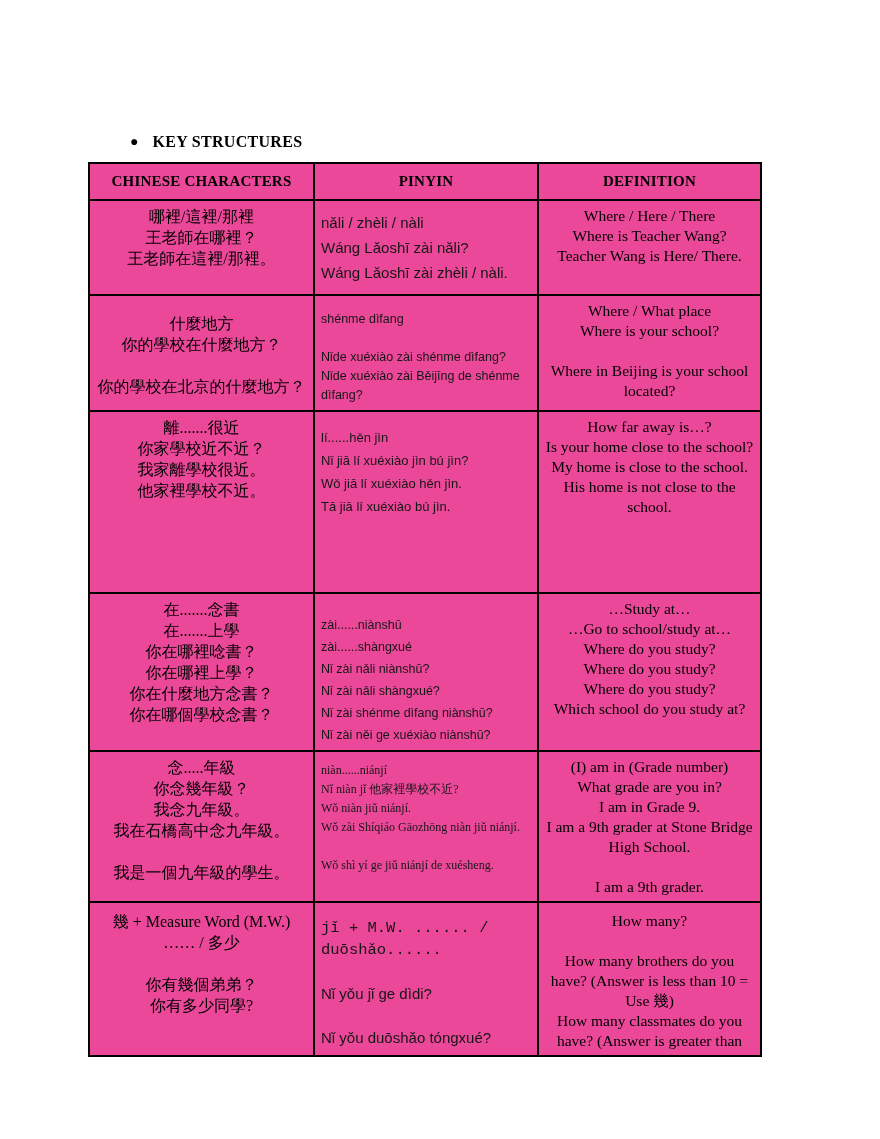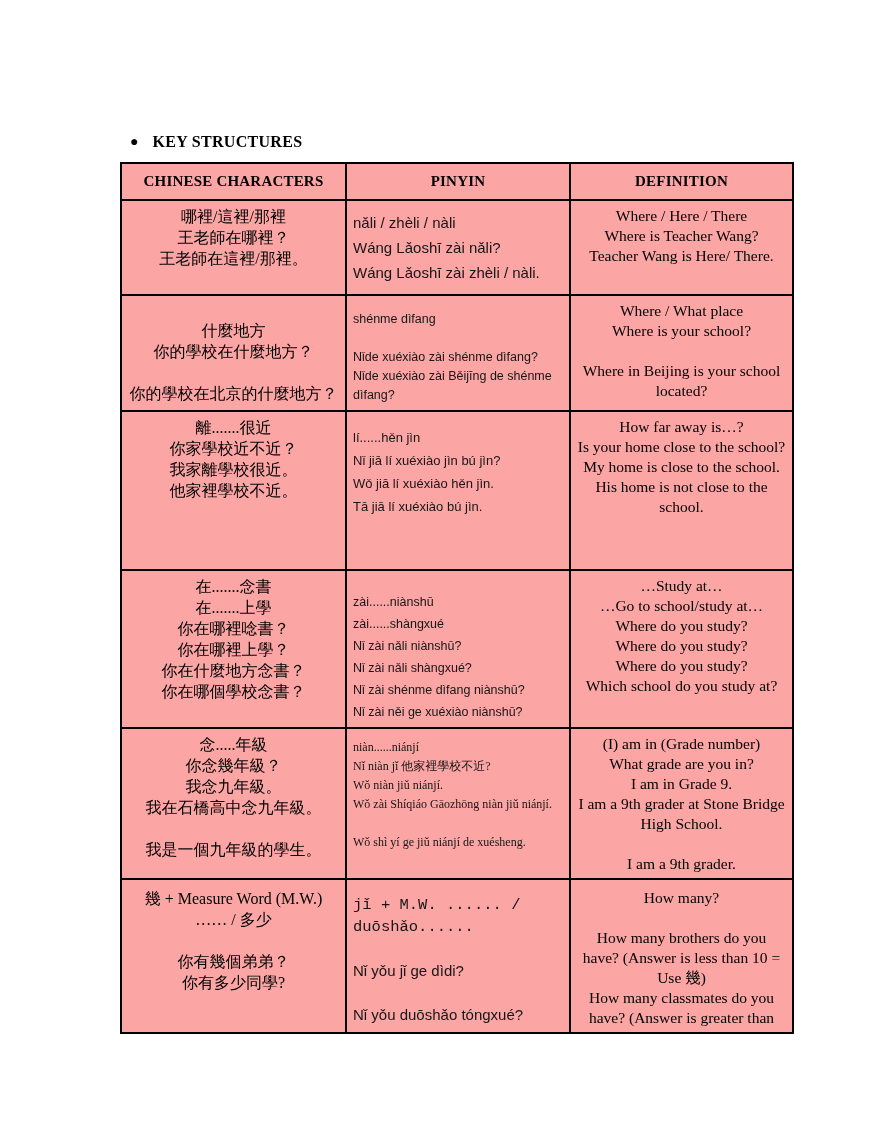--- a/index.html
+++ b/index.html
@@ -30,26 +30,26 @@
   }
   .heading .heading-text {
     font-weight: bold;
     font-size: 16px;
     letter-spacing: 0.3px;
   }
 
   
   table.key-structures {
     position: absolute;
-    left: 120px;
+    left: 88px;
     top: 162px;
     width: 672px;
     border-collapse: collapse;
     table-layout: fixed;
-    background: #fca5a5;
+    background: #ec4899;
   }
   table.key-structures th,
   table.key-structures td {
     border: 2px solid #000;
     overflow: hidden;
   }
   table.key-structures th {
     font-family: "Liberation Serif", serif;
     font-weight: bold;
     font-size: 15px;
@@ -83,35 +83,35 @@
     text-align: left;
     padding-left: 12px;
   }
   td.pinyin .line.serif {
     font-family: Liberation Mono, monospace;
   }
 
   
   tbody tr:nth-child(1) { height: 95px; }
   tbody tr:nth-child(2) { height: 116px; }
-  tbody tr:nth-child(3) { height: 159px; }
+  tbody tr:nth-child(3) { height: 182px; }
   tbody tr:nth-child(4) { height: 156px; }
   tbody tr:nth-child(5) { height: 148px; }
   tbody tr:nth-child(6) { height: 151px; }
 
   
   tbody tr:nth-child(1) td.pinyin { font-size: 15px;   line-height: 25px; padding-top: 9px;  }
   tbody tr:nth-child(2) td.pinyin { font-size: 12.5px; line-height: 19px; padding-top: 14px; }
   tbody tr:nth-child(3) td.pinyin { font-size: 13px;   line-height: 23px; padding-top: 14px; }
   tbody tr:nth-child(4) td.pinyin { font-size: 12.5px; line-height: 22px; padding-top: 20px; }
   tbody tr:nth-child(5) td.pinyin { font-size: 12px;   line-height: 19px; padding-top: 9px; font-family: Liberation Serif, serif;  }
   tbody tr:nth-child(6) td.pinyin { font-size: 15px;   line-height: 22px; padding-top: 14px; }
   tbody tr:nth-child(6) td.pinyin .line.serif { font-size: 15.5px; }
 
-  tbody tr:nth-child(2) td.chinese { padding-top: 24px; }
+  tbody tr:nth-child(2) td.chinese { padding-top: 17px; }
   tbody tr:nth-child(6) td.chinese { padding-top: 8px; }
   tbody tr:nth-child(6) td.definition { padding-top: 8px; }
 </style>
 </head>
 <body>
 
 <div class="heading">
   <span class="bullet">●</span>
   <span class="heading-text">KEY STRUCTURES</span>
 </div>

